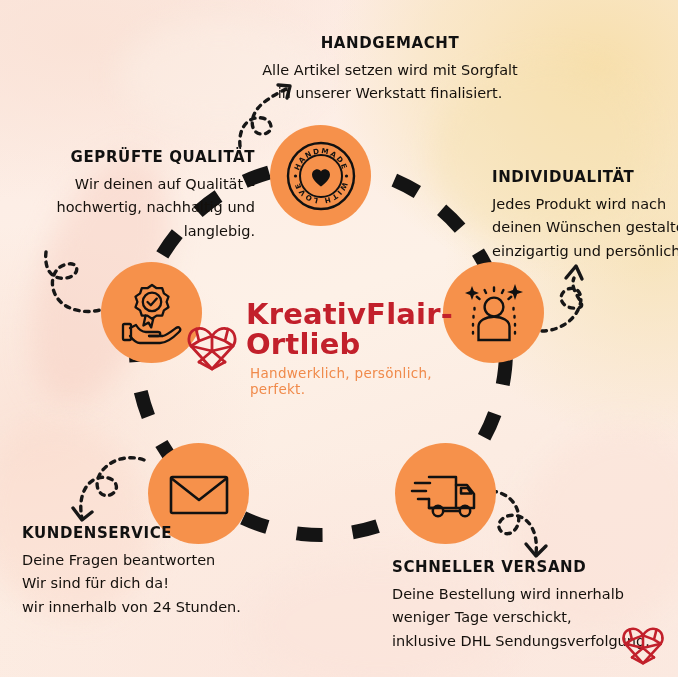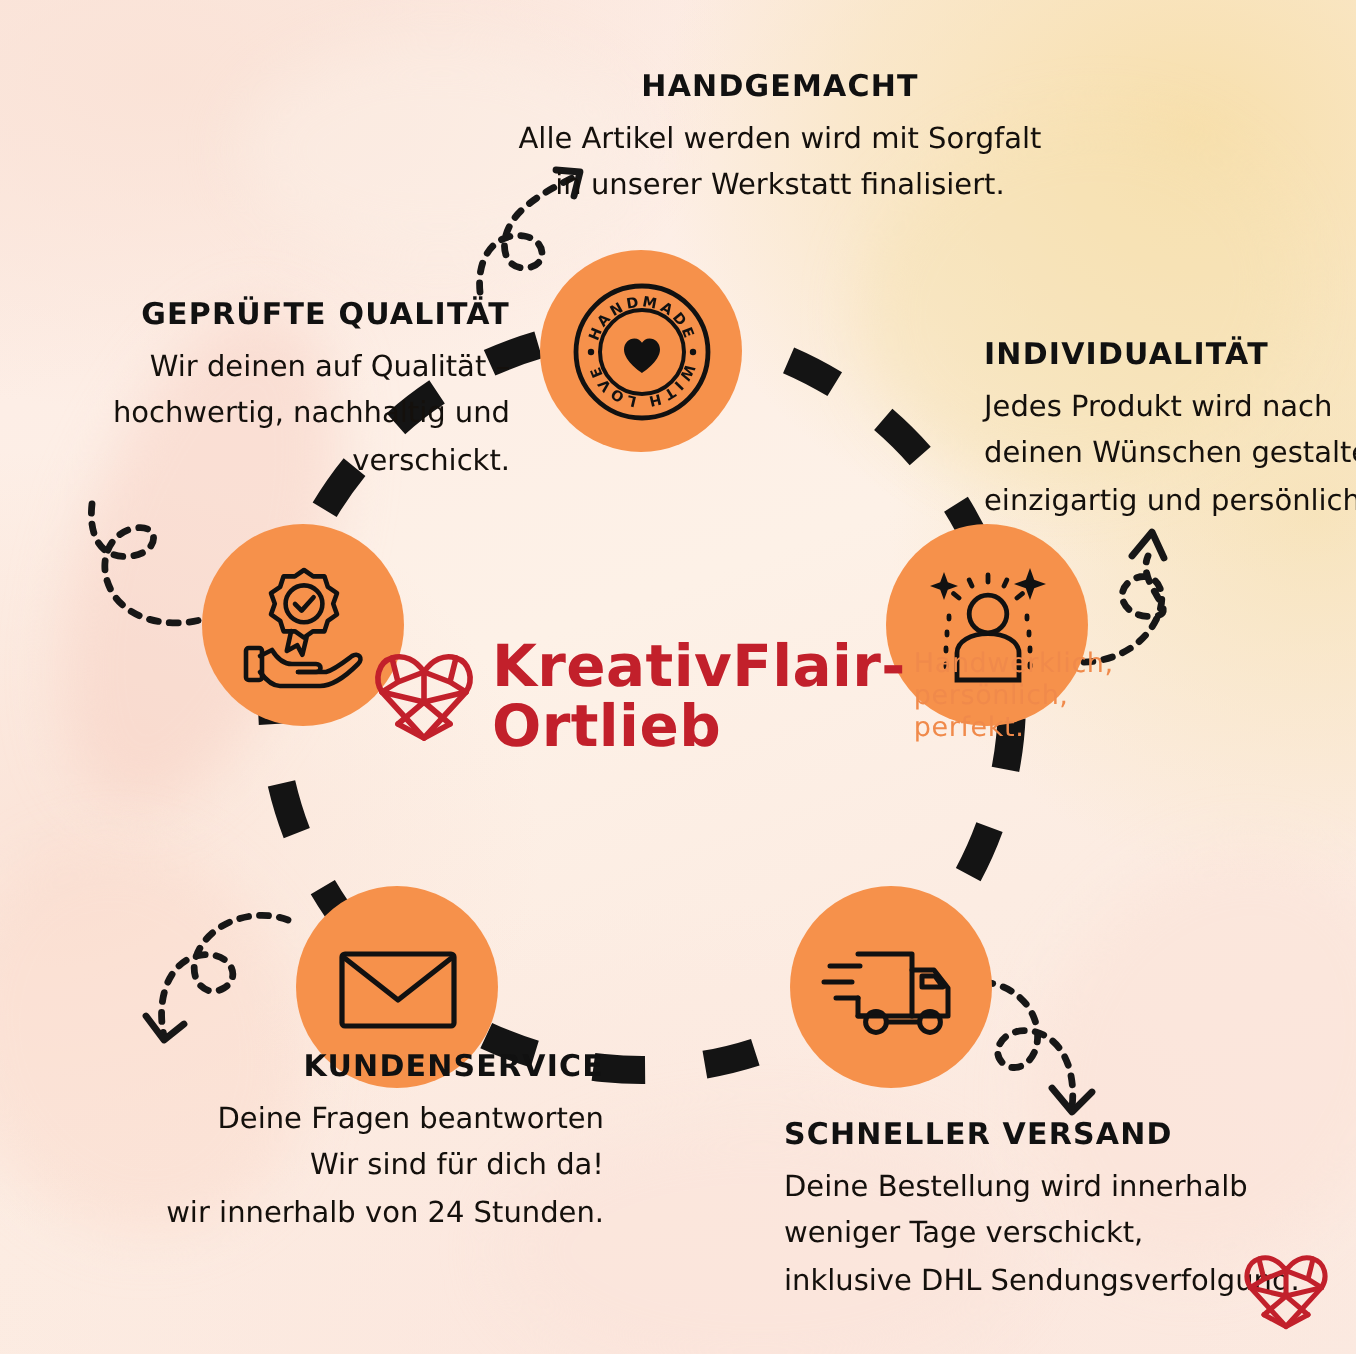--- a/index.html
+++ b/index.html
@@ -55,21 +55,21 @@
   }
 
   
   #logo{
     position:absolute;
     left:186px;top:312px;
     width:292px;height:72px;
     display:flex;align-items:center;
   }
   #logo-mark{flex:0 0 auto;margin-right:8px;}
-  #logo-text{display:flex;flex-direction:row;justify-content:center;}
+  #logo-text{display:flex;flex-direction:column;justify-content:center;}
   #logo-name{
     font-family:"DejaVu Sans", sans-serif;
     font-size:29px;font-weight:700;
     color:#C2202B;letter-spacing:.2px;line-height:1.05;
   }
   #logo-tag{
     font-family:"DejaVu Sans", sans-serif;
     font-size:13.5px;font-weight:500;
     color:#F08A4B;letter-spacing:.3px;
     margin-top:6px;margin-left:4px;
@@ -184,39 +184,39 @@
         <circle cx="55" cy="50" r="5.2"></circle>
         <path d="M33.2 50 L49.8 50"></path>
         <path d="M19 47 L22.8 47"></path>
         <path d="M5 22 L20 22 M2 30 L16 30 M8 38 L19 38"></path>
       </g>
     </svg>
   </div>
 
   <div class="block" style="left:240px;top:34px;width:300px;text-align:center;">
     <h3>HANDGEMACHT</h3>
-    <p>Alle Artikel werden  wird mit Sorgfalt</p>
+    <p>Alle Artikel setzen  wird mit Sorgfalt</p>
     <p>in unserer Werkstatt finalisiert.</p>
   </div>
 
   <div class="block" style="left:5px;top:148px;width:250px;text-align:right;">
     <h3>GEPRÜFTE QUALITÄT</h3>
     <p>Wir deinen auf Qualität –</p>
     <p>hochwertig, nachhaltig und</p>
-    <p>verschickt.</p>
+    <p>langlebig.</p>
   </div>
 
   <div class="block" style="left:492px;top:168px;width:260px;text-align:left;">
     <h3>INDIVIDUALITÄT</h3>
     <p>Jedes Produkt wird nach</p>
     <p>deinen Wünschen gestaltet –</p>
     <p>einzigartig und persönlich</p>
   </div>
 
-  <div class="block" style="left:22px;top:524px;width:280px;text-align:right;">
+  <div class="block" style="left:22px;top:524px;width:280px;text-align:left;">
     <h3>KUNDENSERVICE</h3>
     <p>Deine Fragen beantworten</p>
     <p>Wir sind für dich da!</p>
     <p>wir innerhalb von 24 Stunden.</p>
   </div>
 
   <div class="block" style="left:392px;top:558px;width:290px;text-align:left;">
     <h3>SCHNELLER VERSAND</h3>
     <p>Deine Bestellung wird innerhalb</p>
     <p>weniger Tage verschickt,</p>

